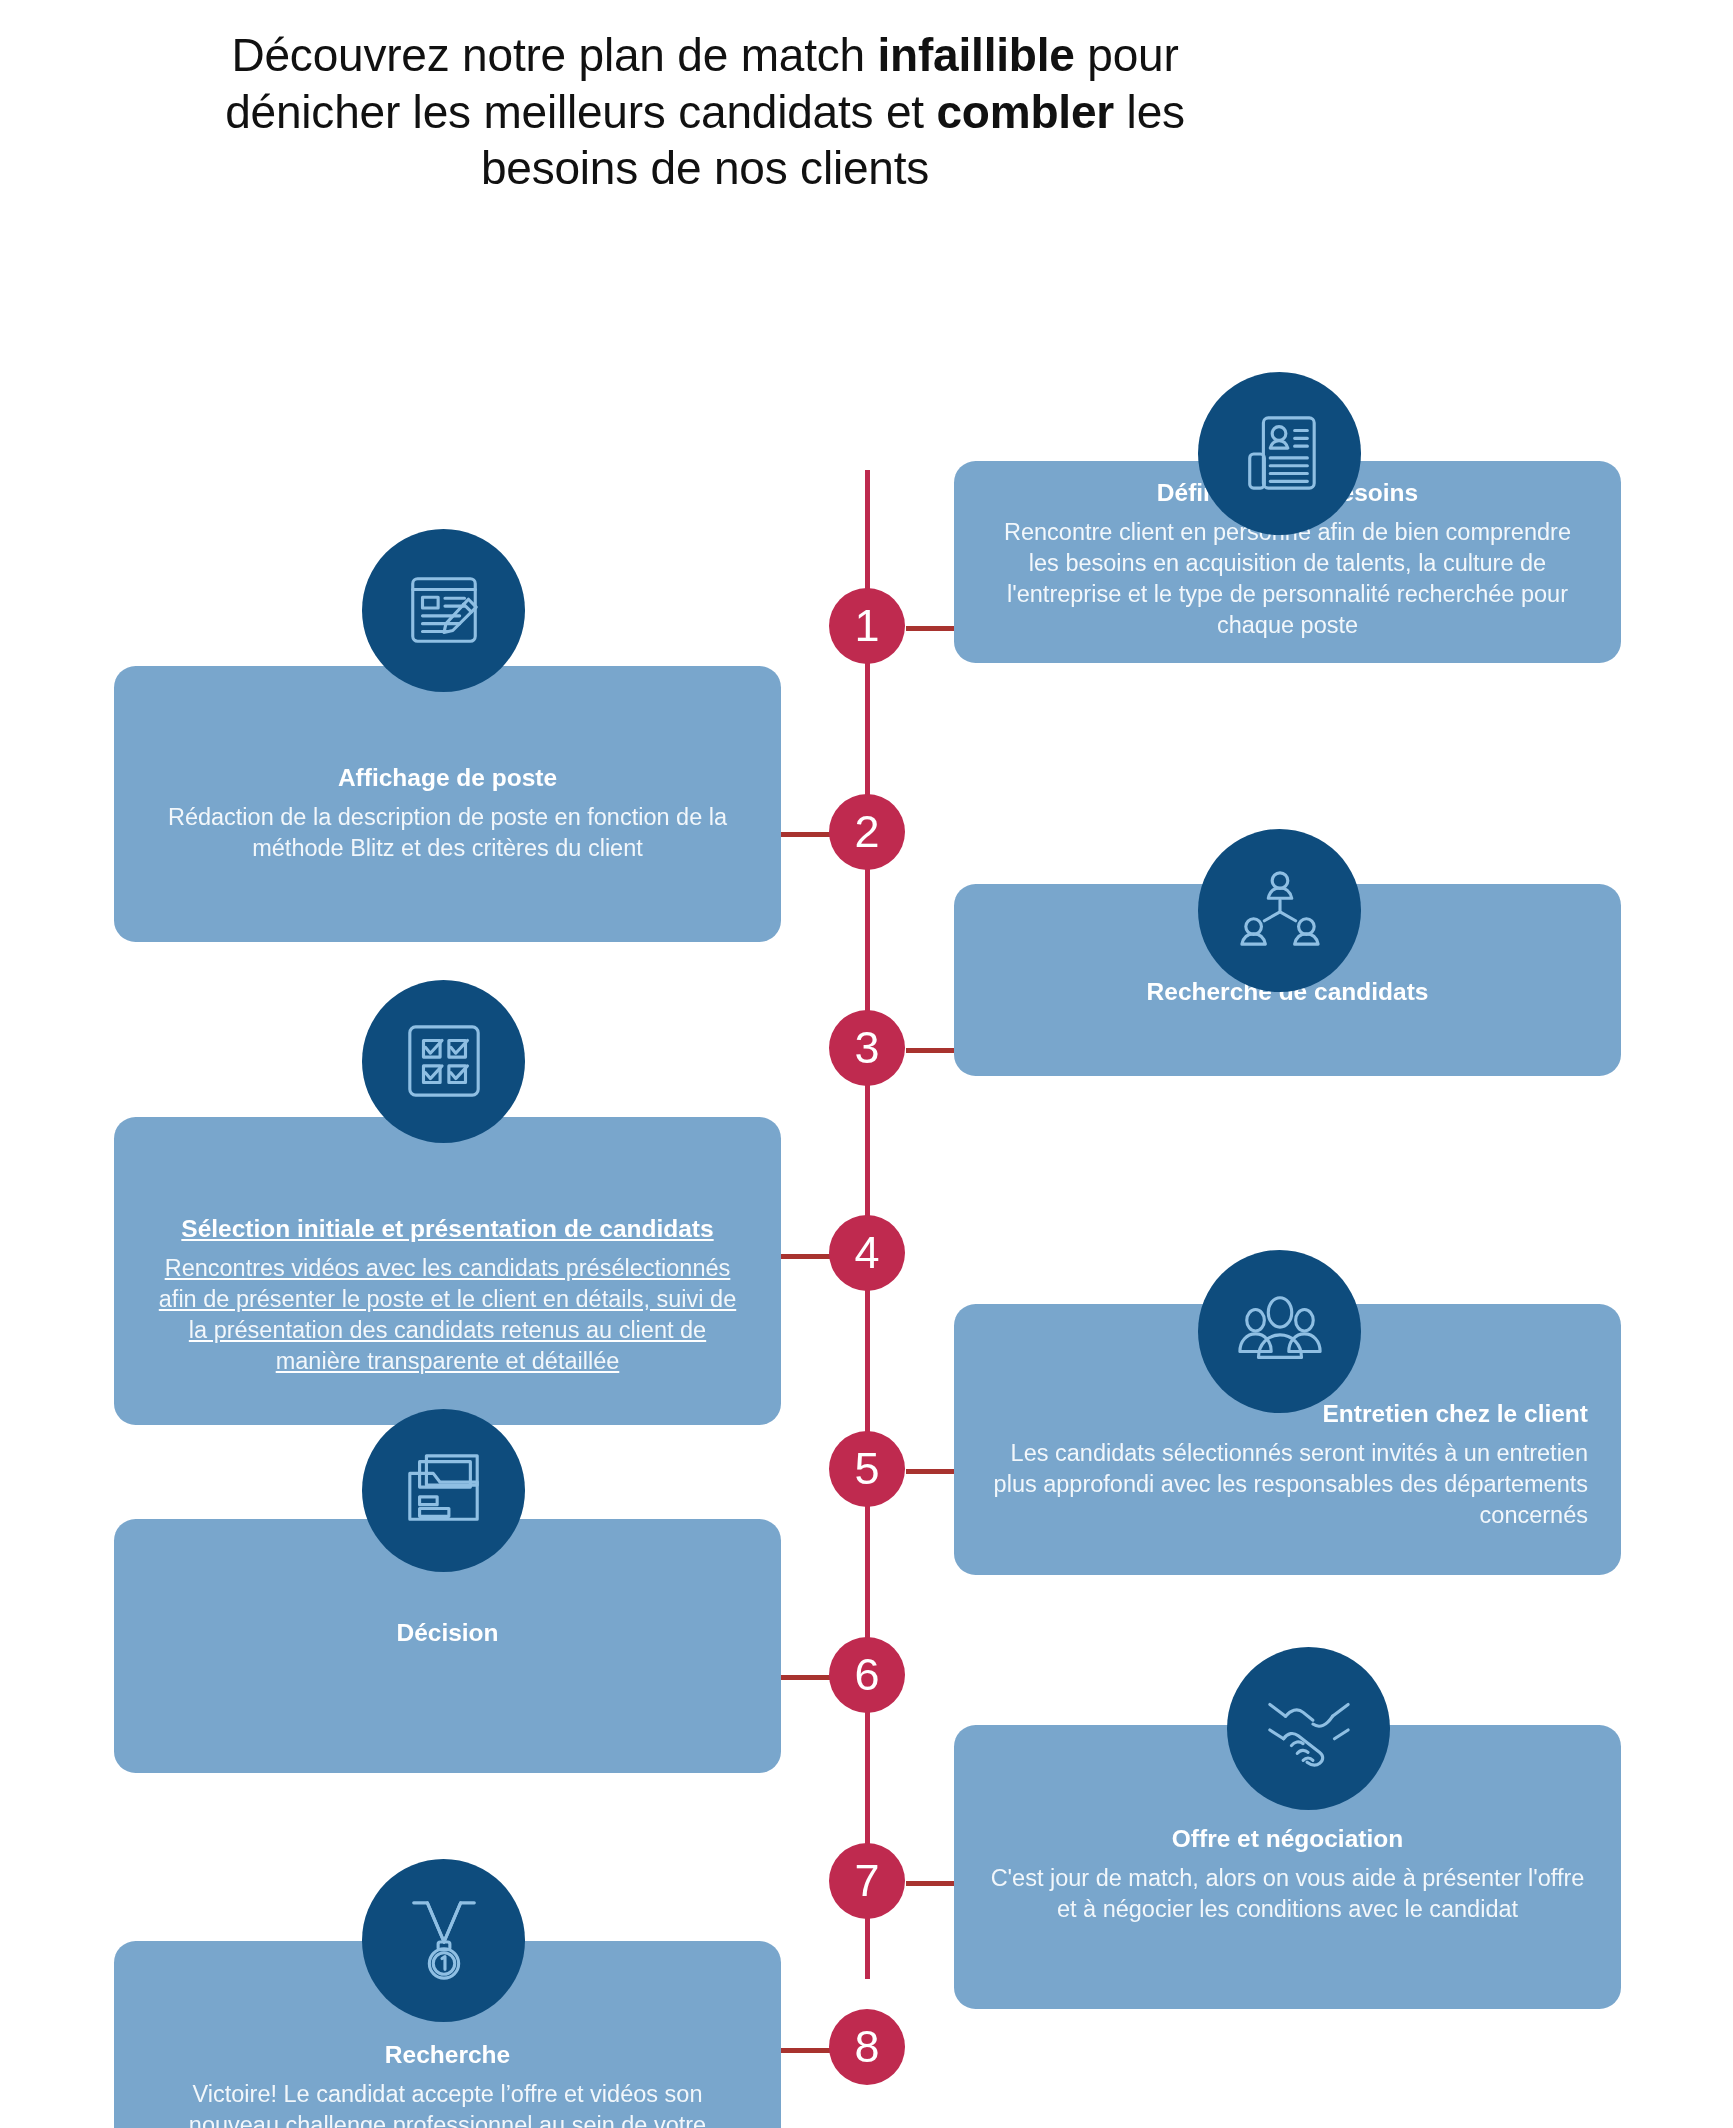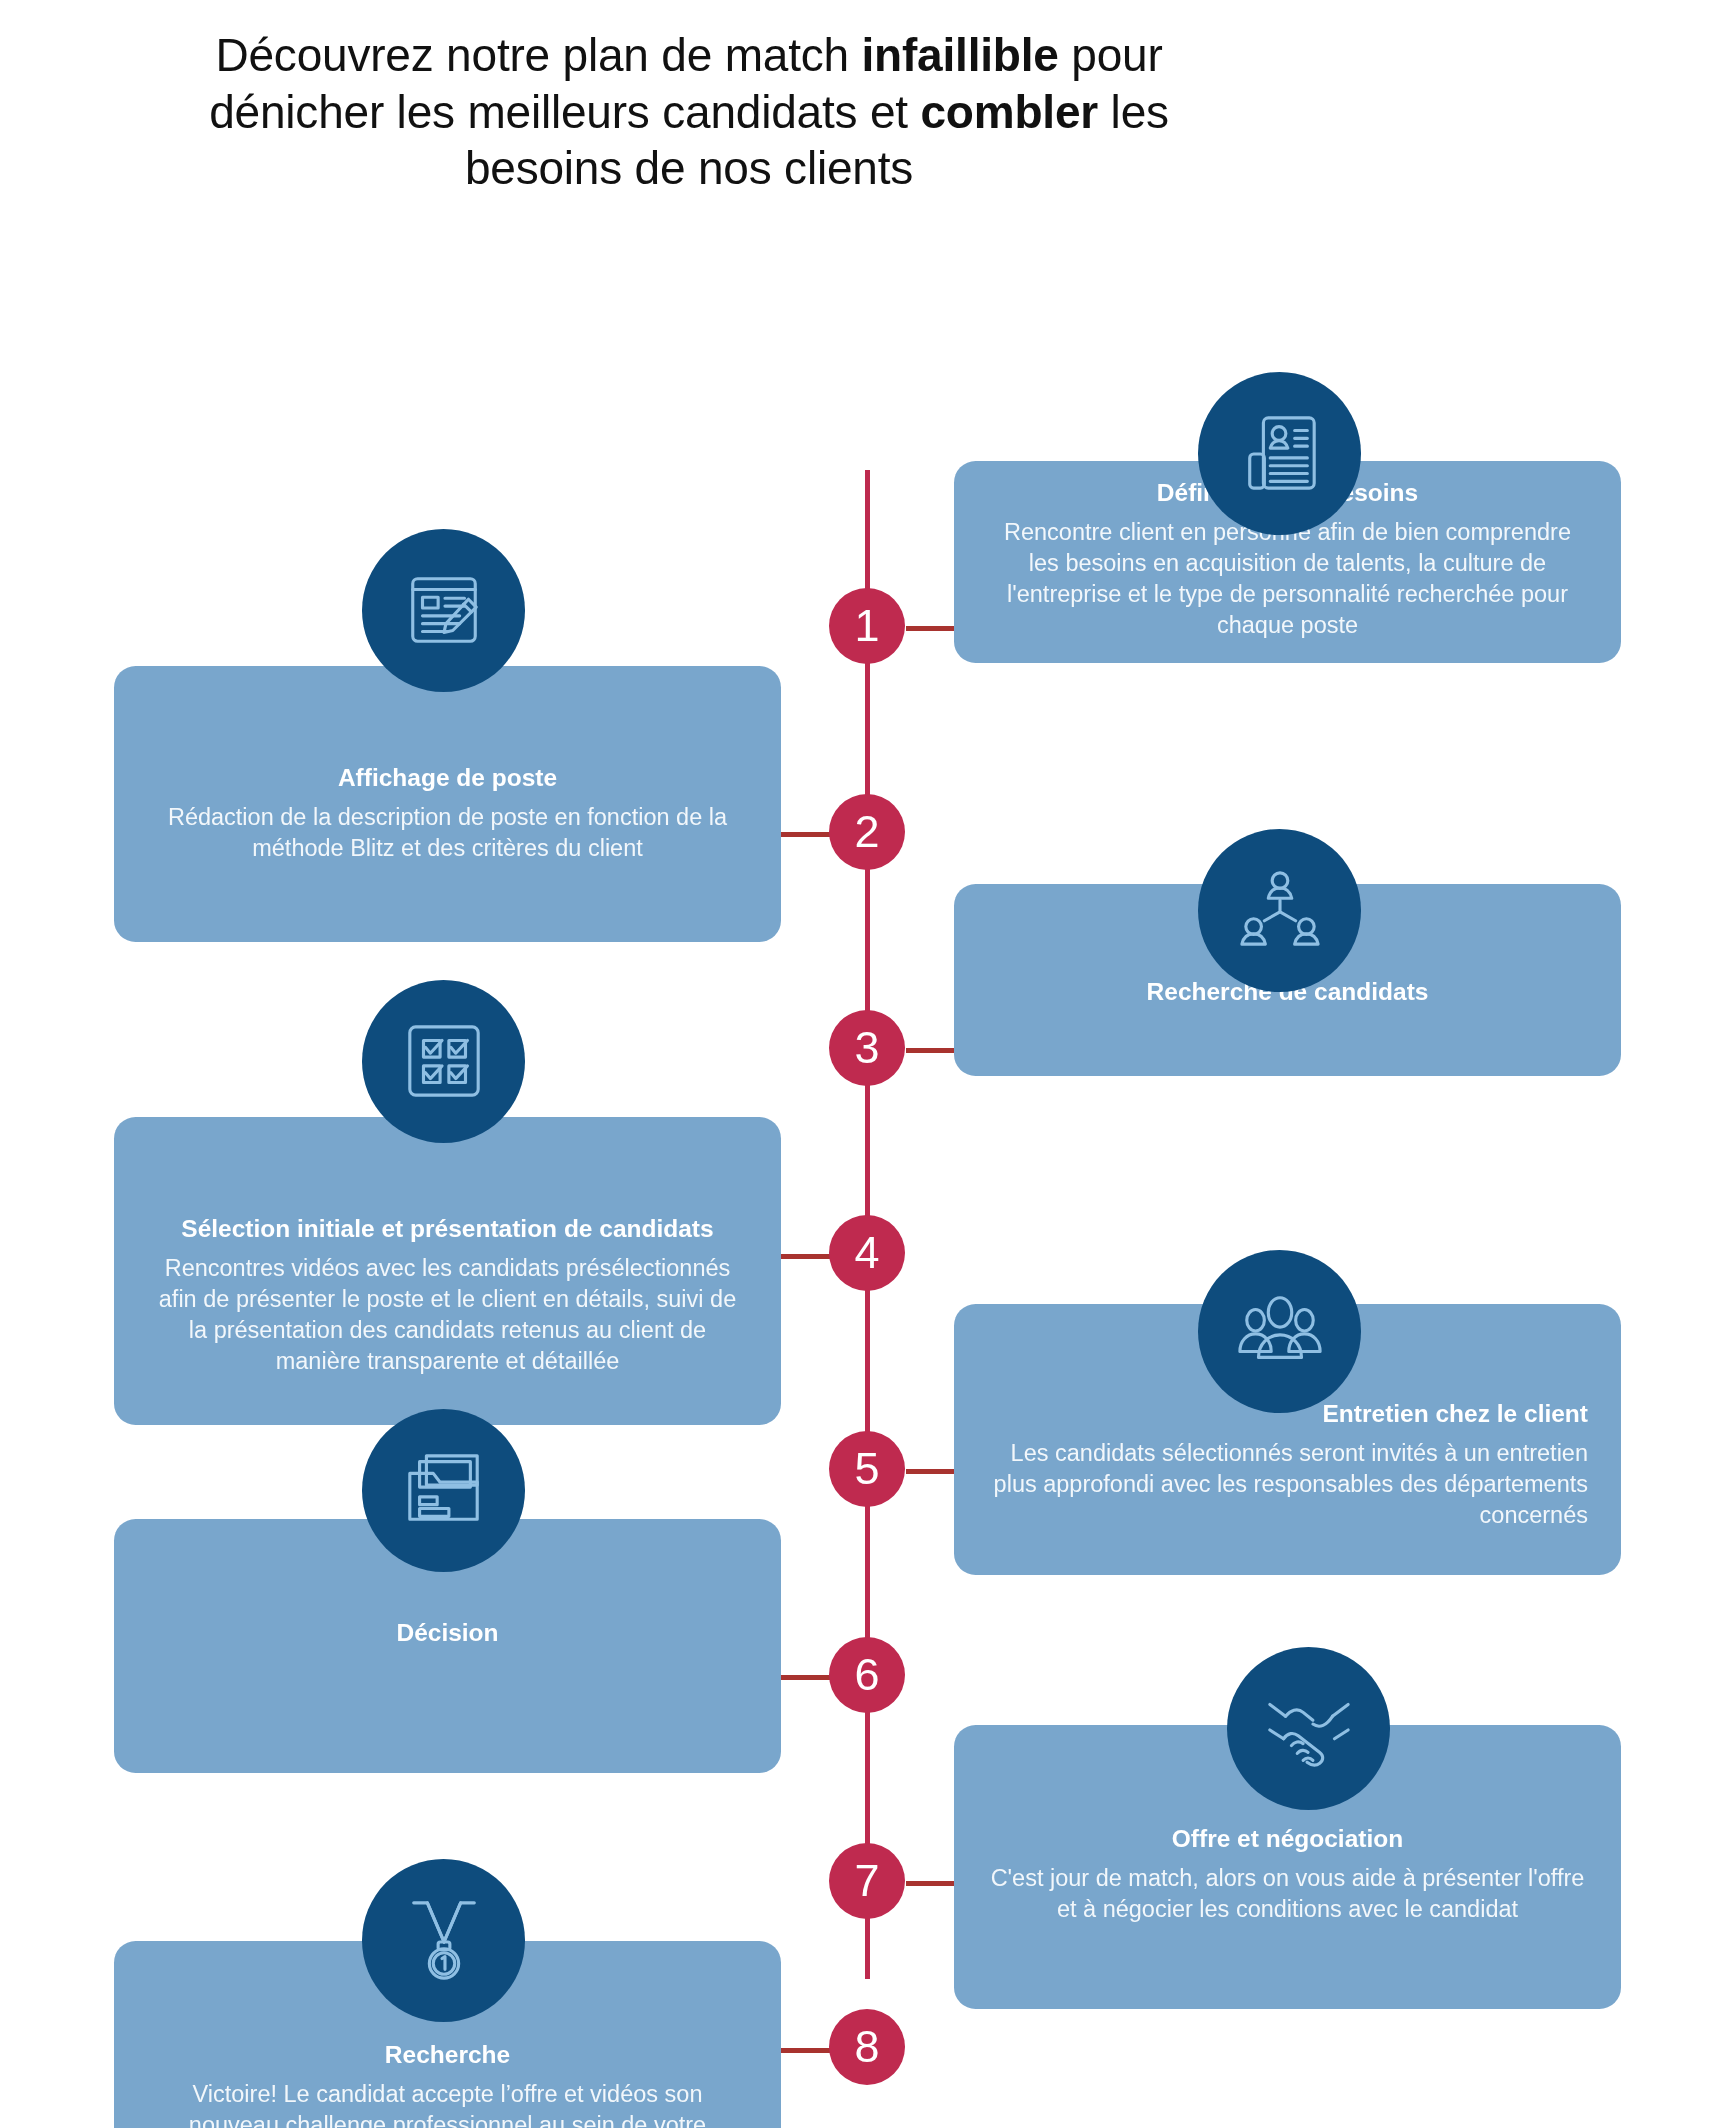--- a/index.html
+++ b/index.html
@@ -14,20 +14,21 @@
   
   #title {
     width: 1378px;
     padding: 27.4px 147px 0 147px;
     text-align: center;
     font-size: 46px;
     line-height: 1.22;
     color: #111111;
     font-weight: 400;
     letter-spacing: -0.2px;
+    margin-left: 16px;
   }
   #title b { font-weight: 700; }
 
   
   #diagram {
     position: relative;
     width: 1734px;
     height: 1970px;
   }
 
@@ -191,21 +192,21 @@
         <path d="M50 29l5 6 12-13"></path>
         <rect x="22" y="48" width="17" height="17"></rect>
         <path d="M24 55l5 6 12-13"></path>
         <rect x="48" y="48" width="17" height="17"></rect>
         <path d="M50 55l5 6 12-13"></path>
       </svg>
     </span>
   </div>
   <div class="stub" style="left:777px; top:1058px; width:54px;"></div>
   <div class="num" style="top:1019px;">4</div>
-  <div class="card left" style="top:921px; padding-bottom:47px;">
+  <div class="card left" style="top:921px; padding-bottom:47px;text-decoration:underline;">
     <p class="card-title" style="margin-top:80px;">Sélection initiale et présentation de candidats</p>
     <p class="card-desc">Rencontres vidéos avec les candidats présélectionnés afin de présenter le poste et le client en détails, suivi de la présentation des candidats retenus au client de manière transparente et détaillée</p>
   </div>
 
   <div class="icon-badge" style="left:1198px; top:1054px;">
     <span>
       <svg width="88" height="88" viewBox="0 0 90 90" fill="none" stroke-width="3.2" stroke-linecap="round" stroke-linejoin="round">
         <ellipse cx="20" cy="34" rx="9" ry="11"></ellipse>
         <path d="M4 66c0-11 7-18 16-18s16 7 16 18z"></path>
         <ellipse cx="70" cy="34" rx="9" ry="11"></ellipse>

